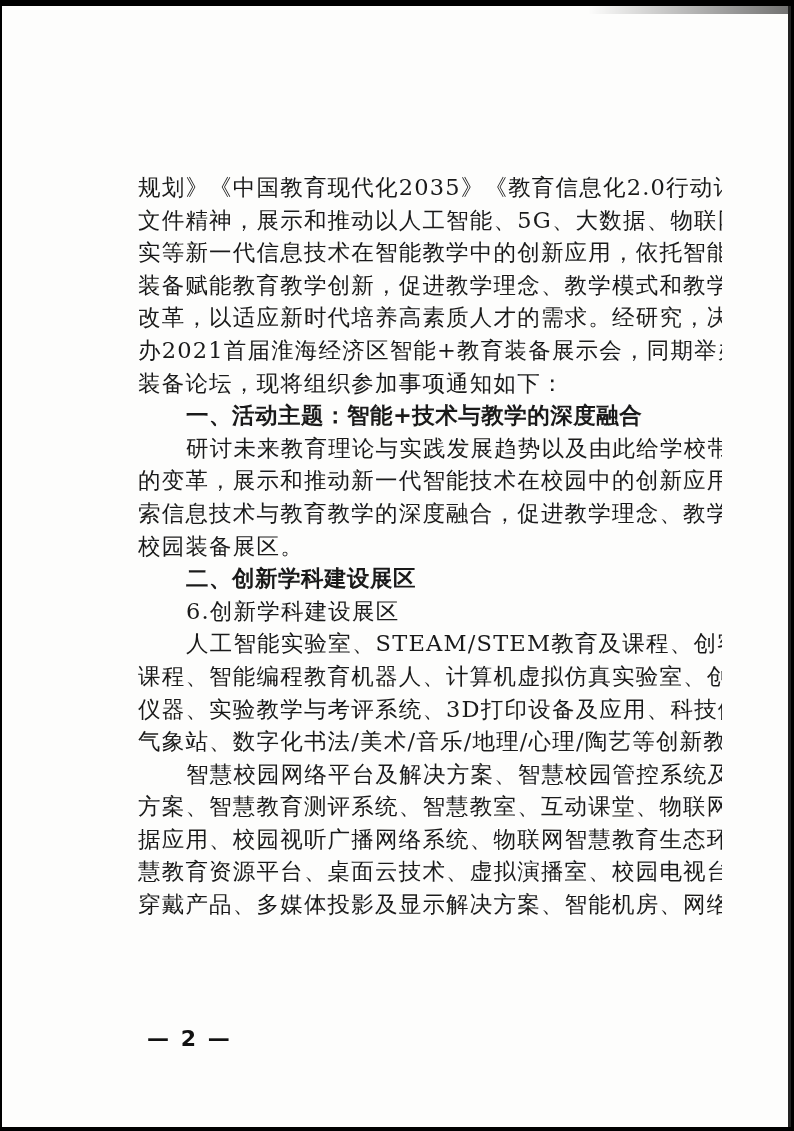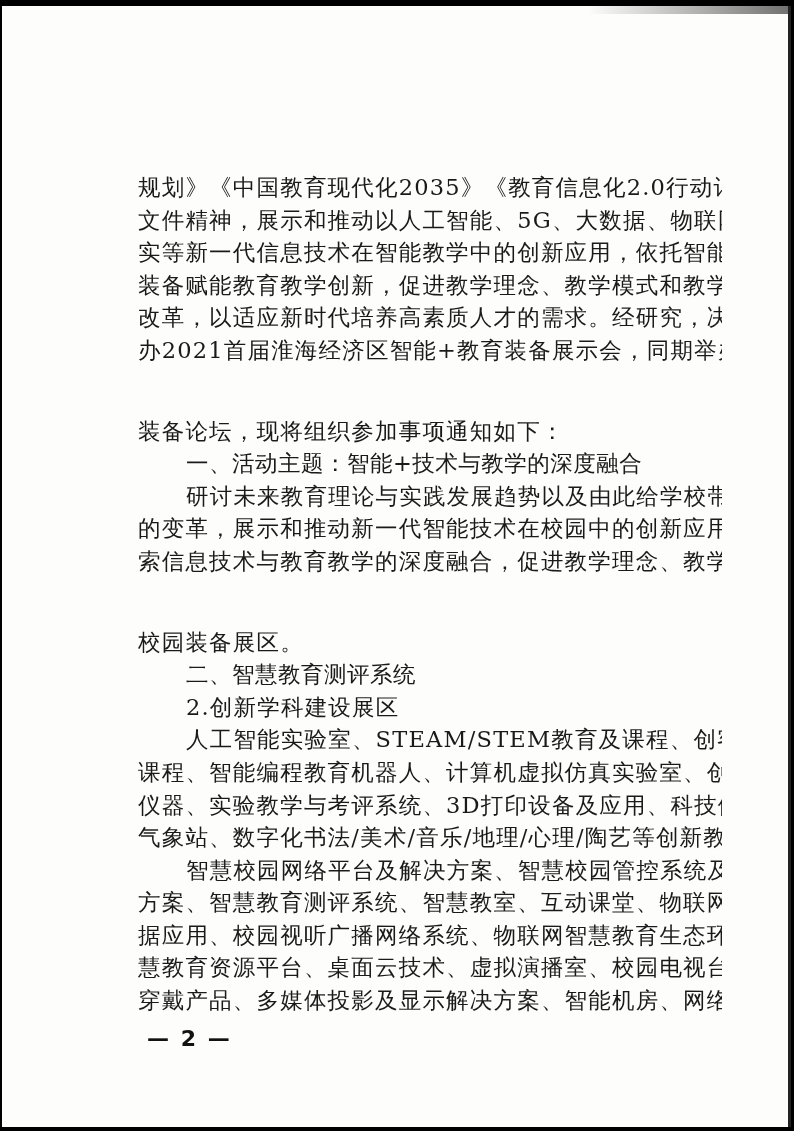--- a/index.html
+++ b/index.html
@@ -19,23 +19,23 @@
     position: absolute; left: 136px; top: 165px; width: 584px;
     font-family: "DejaVu Serif", serif;
     color: #1a1a1a;
     font-size: 22.5px;
     letter-spacing: 1.2px;
   }
   .line {
     height: 32.6px; line-height: 32.6px; white-space: nowrap;
     text-align: justify; text-align-last: justify; overflow: hidden;
   }
-  .line.last { text-align-last: left; margin-top: 48px; }
+  .line.last { text-align-last: left; }
   .indent { padding-left: 48px; }
-  .heading { font-family: "DejaVu Sans", sans-serif; font-weight: normal; letter-spacing: 0.5px; text-align-last: left; }
+  .heading { font-family: "DejaVu Sans", sans-serif; font-weight: bold; letter-spacing: 0.5px; text-align-last: left; }
   .sub { text-align-last: left; }
   .pagenum {
     position: absolute; left: 145px; top: 1020px;
     font-family: "DejaVu Sans", sans-serif; font-weight: bold; font-size: 22px; color: #111;
     letter-spacing: 2px;
   }
 </style>
 </head>
 <body>
 
@@ -55,24 +55,24 @@
 
     <div>
       <div class="line heading indent">一、活动主题：智能+技术与教学的深度融合</div>
       <div class="line indent">研讨未来教育理论与实践发展趋势以及由此给学校带来</div>
       <div class="line">的变革，展示和推动新一代智能技术在校园中的创新应用，探</div>
       <div class="line">索信息技术与教育教学的深度融合，促进教学理念、教学模式</div>
       <div class="line last">校园装备展区。</div>
     </div>
 
     <div>
-      <div class="line heading indent">二、智慧教育测评系统</div>
+      <div class="line heading indent">二、创新学科建设展区</div>
 
       <div>
-        <div class="line sub indent">2.创新学科建设展区</div>
+        <div class="line sub indent">6.创新学科建设展区</div>
         <div class="line indent">人工智能实验室、STEAM/STEM教育及课程、创客教育及</div>
         <div class="line">课程、智能编程教育机器人、计算机虚拟仿真实验室、创新实验</div>
         <div class="line">仪器、实验教学与考评系统、3D打印设备及应用、科技体验馆、</div>
         <div class="line">气象站、数字化书法/美术/音乐/地理/心理/陶艺等创新教室。</div>
       </div>
 
       <div>
         <div class="line indent">智慧校园网络平台及解决方案、智慧校园管控系统及解决</div>
         <div class="line">方案、智慧教育测评系统、智慧教室、互动课堂、物联网及大数</div>
         <div class="line">据应用、校园视听广播网络系统、物联网智慧教育生态环境、智</div>

